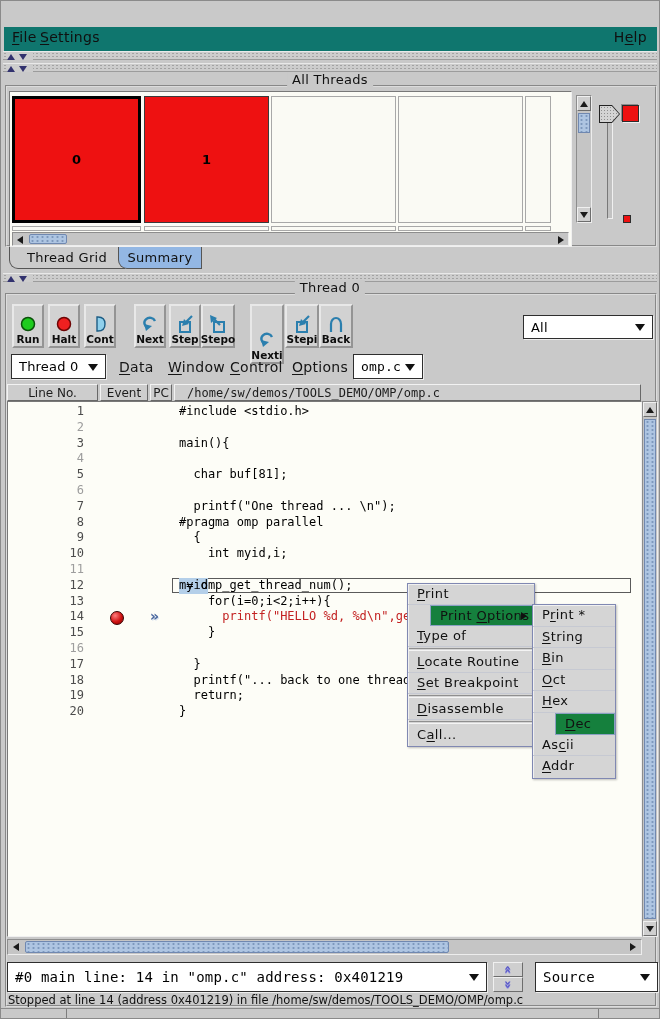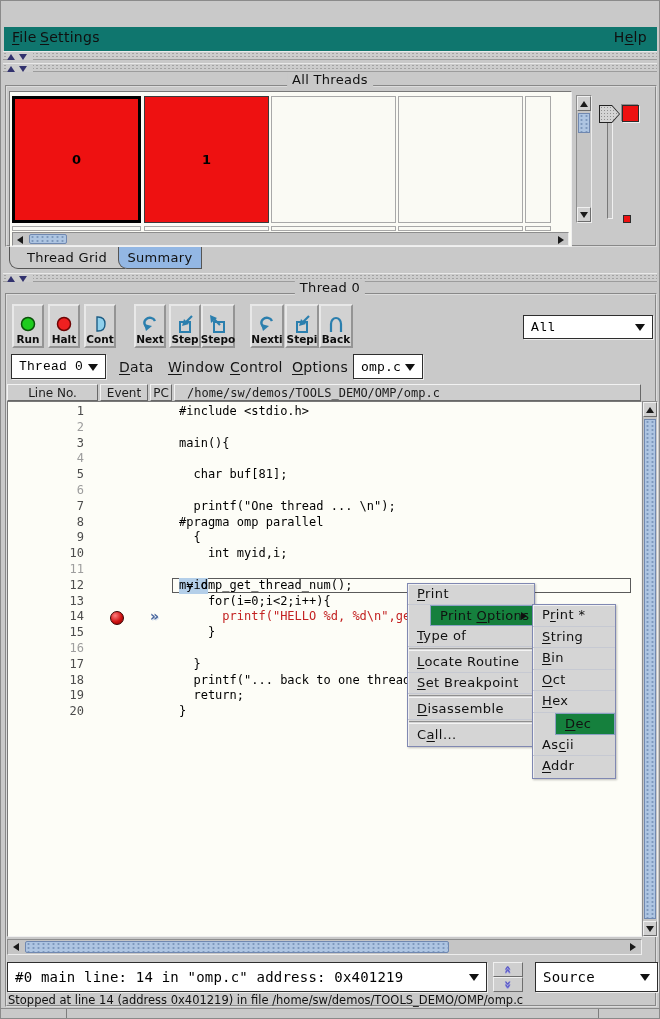--- a/index.html
+++ b/index.html
@@ -48,21 +48,21 @@
       clip-path:polygon(0 0,62% 0,100% 50%,62% 100%,0 100%);}
   
   .tab{height:22px;display:flex;align-items:center;justify-content:center;font-size:13px;color:#101010;
        border:1px solid #555;border-top:none;border-radius:0 0 0 9px;letter-spacing:.3px;}
   
   .tbtn{display:flex;flex-direction:column;align-items:center;justify-content:flex-end;
         background:#d2d2d2;border:2px outset #e8e8e8;padding-bottom:1px;}
   .tbtn .lbl{font-size:10.5px;font-weight:bold;color:#0d0d0d;line-height:12px;}
   
   .combo{background:#fff;border:1px solid #2e2e2e;box-shadow:1px 1px 0 #ededed;display:flex;align-items:center;
-         font-size:13px;color:#000;padding-left:7px;letter-spacing:.2px;font-family:Liberation Mono, monospace;}
+         font-size:13px;color:#000;padding-left:7px;letter-spacing:.2px;}
   .combo .carrow{position:absolute;right:7px;top:50%;margin-top:-3px;width:0;height:0;
          border-left:5px solid transparent;border-right:5px solid transparent;border-top:7px solid #111;}
   .mono{font-family:"DejaVu Sans Mono","Liberation Mono",monospace;}
   
   .hcell{top:383px;height:17px;background:#cdcdcd;border:1px solid;border-color:#f2f2f2 #686868 #686868 #f2f2f2;
          display:flex;align-items:center;justify-content:center;font-size:12px;color:#1c1c1c;overflow:hidden;white-space:pre;}
   
   .srcview{background:#fdfdf7;overflow:hidden;}
   .srow{position:relative;height:15.8px;line-height:15.8px;font-size:12px;white-space:pre;}
   .srow span{position:absolute;white-space:pre;}
@@ -218,21 +218,21 @@
     <span class="lbl">Step</span>
     </div>
   <div class="abs tbtn" style="left:200px;top:303px;width:34px;height:44px">
     <svg width="22" height="18" viewBox="0 0 22 18">
         <rect x="7" y="7" width="10" height="10" fill="none" stroke="#2b7fae" stroke-width="2"></rect>
         <line x1="13" y1="10" x2="6" y2="3" stroke="#2b7fae" stroke-width="2.2"></line>
         <polygon points="3,0 4,8 10,3" fill="#2b7fae"></polygon>
       </svg>
     <span class="lbl">Stepo</span>
     </div>
-  <div class="abs tbtn" style="left:249px;top:303px;width:34px;height:44px">
+  <div class="abs tbtn" style="left:249px;top:303px;width:34px;height:60px">
     <svg width="22" height="18" viewBox="0 0 22 18">
         <path d="M16 6 A5.5 5 0 1 0 9 12.5" fill="none" stroke="#2b7fae" stroke-width="2.4"></path>
         <polygon points="5,9 13,11 7,16" fill="#2b7fae"></polygon>
       </svg>
     <span class="lbl">Nexti</span>
     </div>
   <div class="abs tbtn" style="left:284px;top:303px;width:34px;height:44px">
     <svg width="22" height="18" viewBox="0 0 22 18">
         <rect x="6" y="7" width="10" height="10" fill="none" stroke="#2b7fae" stroke-width="2"></rect>
         <line x1="18" y1="1" x2="11" y2="8" stroke="#2b7fae" stroke-width="2.2"></line>

